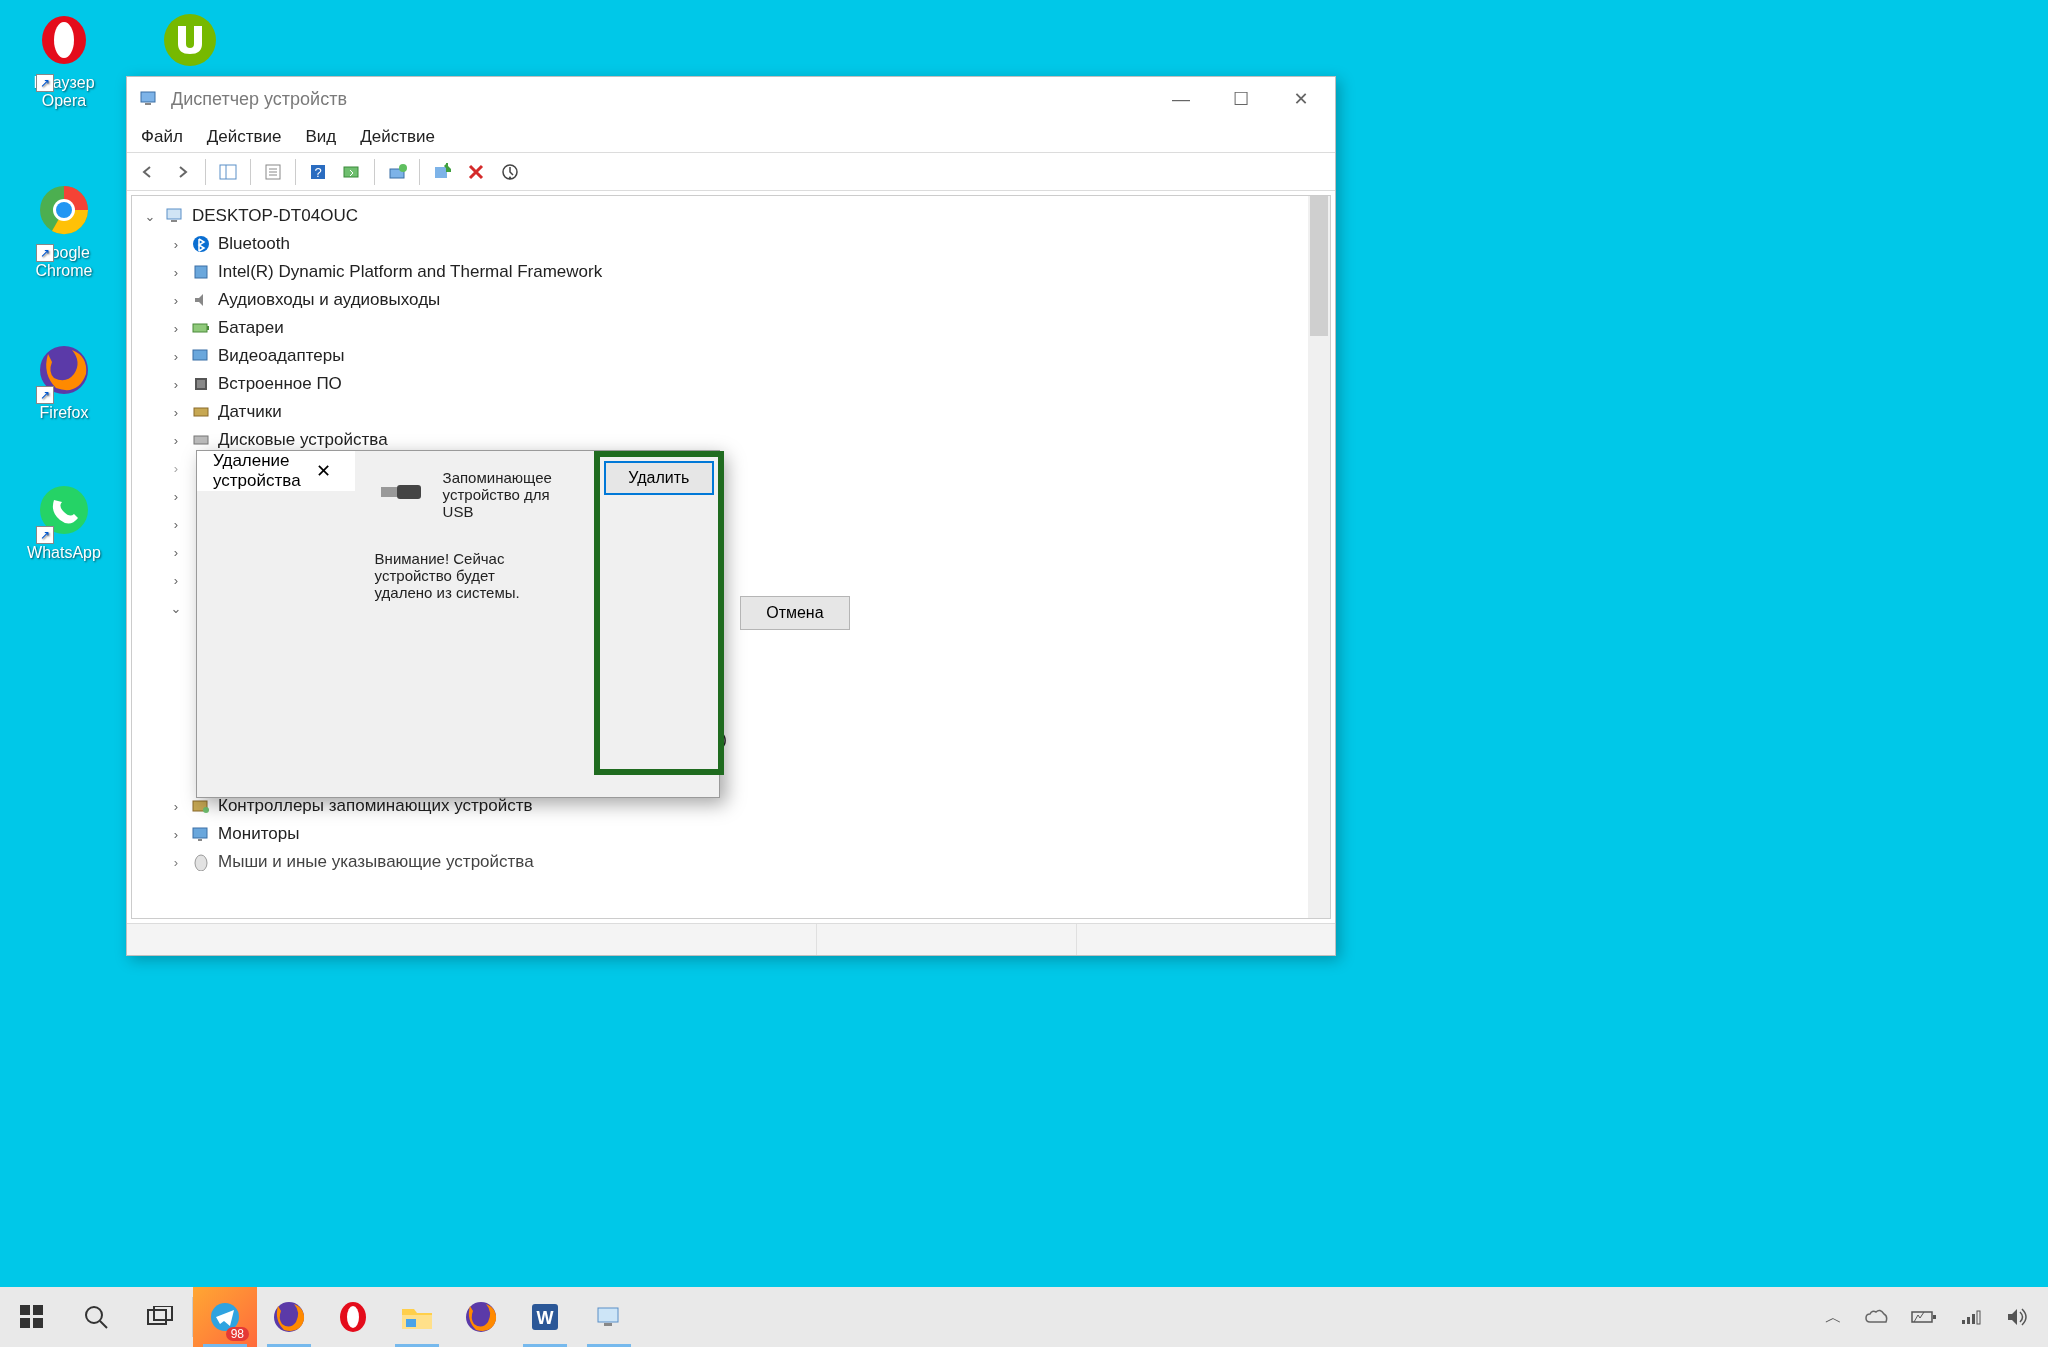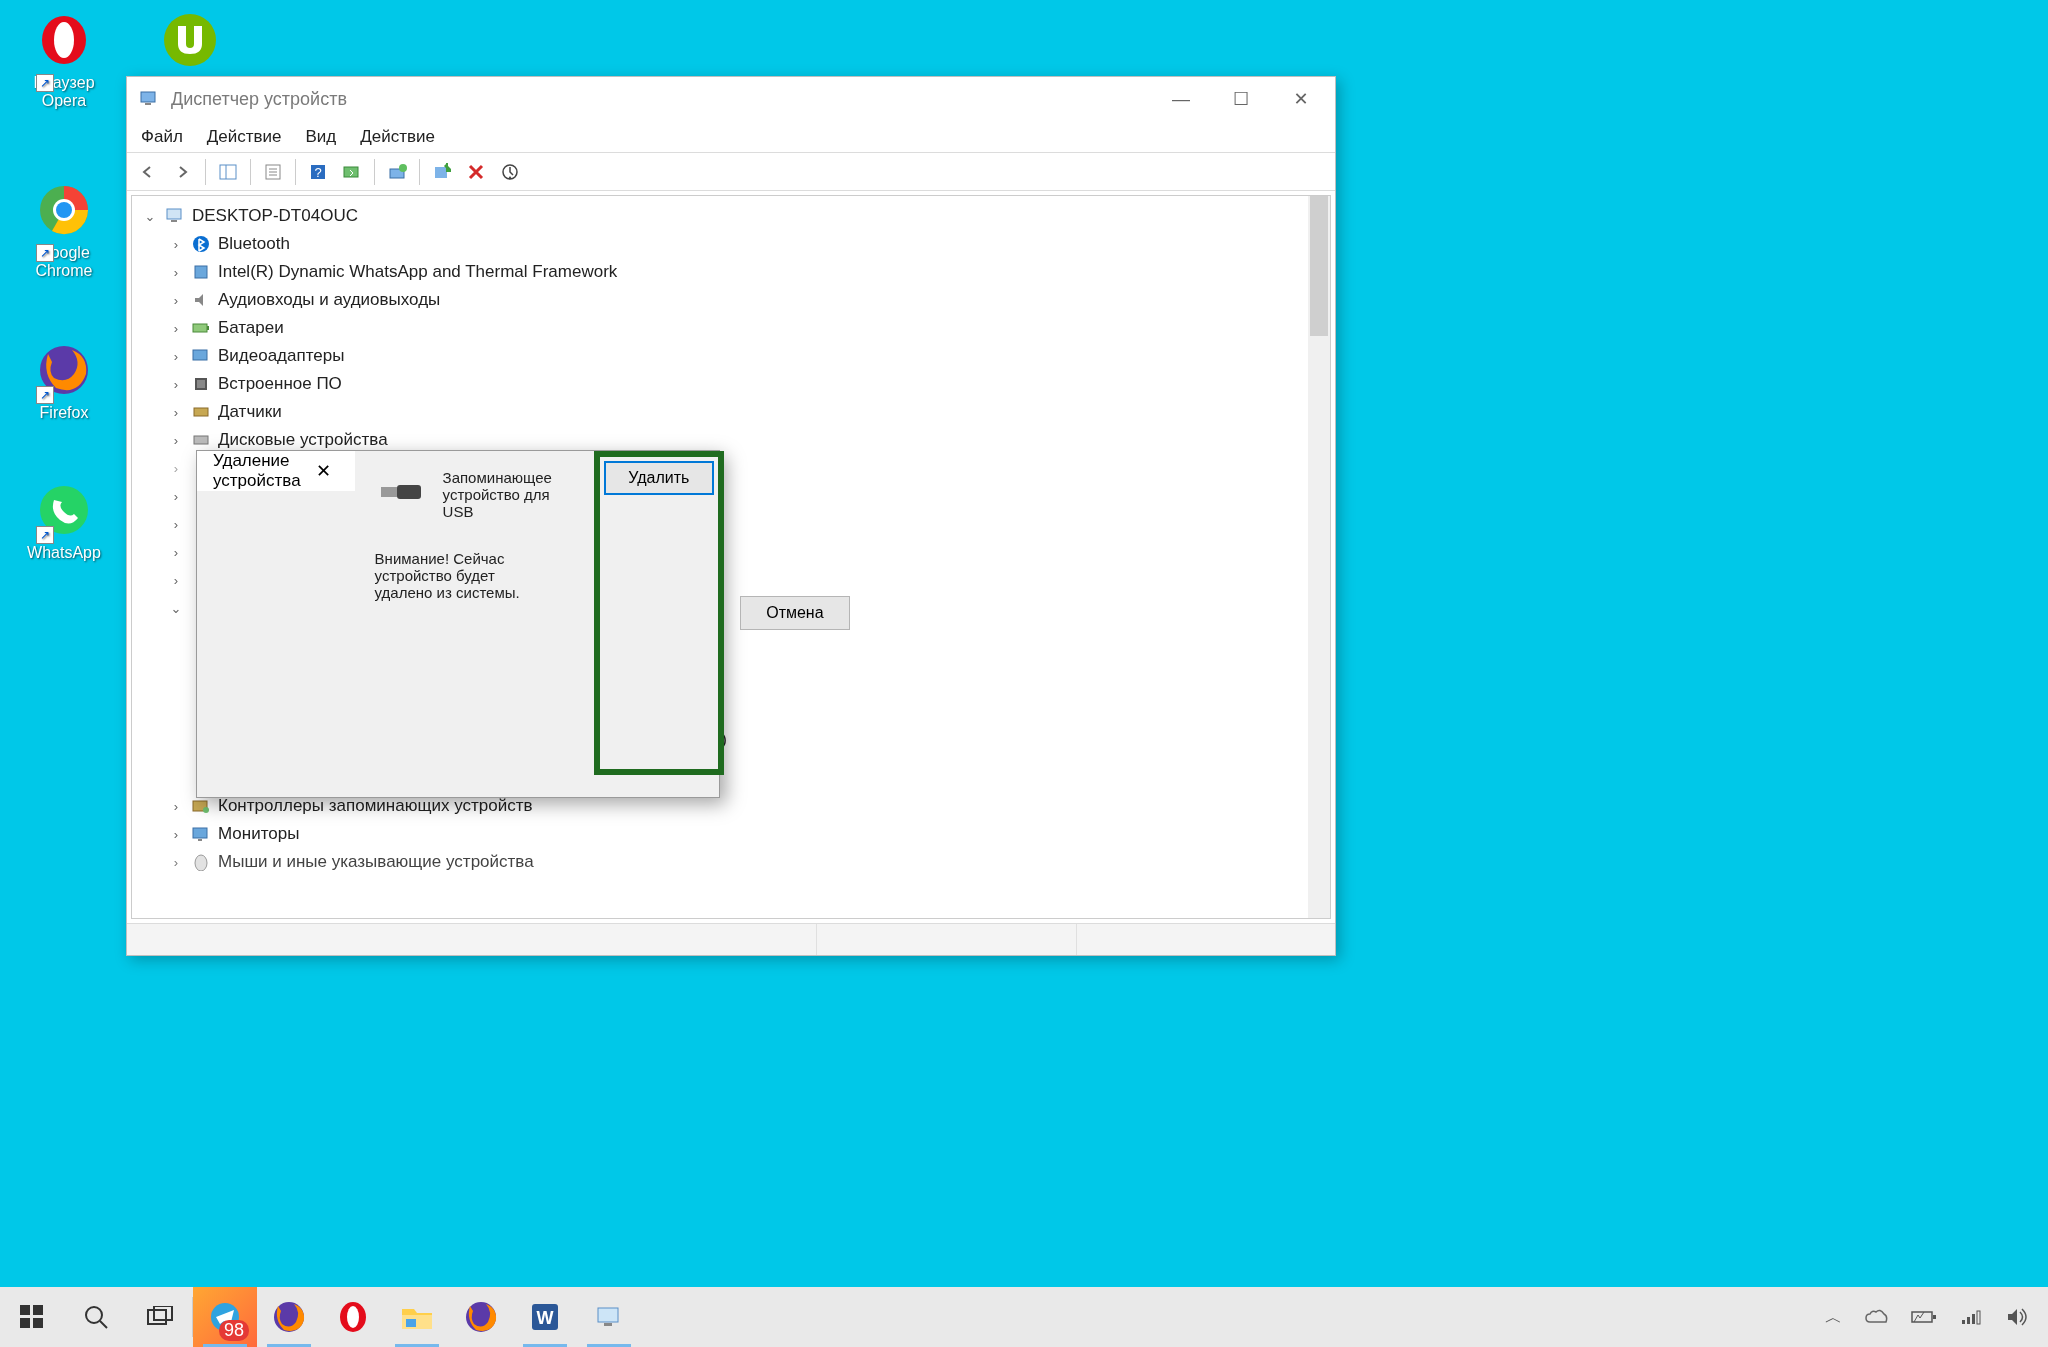--- a/index.html
+++ b/index.html
@@ -85,21 +85,21 @@
 .highlight-box { border:6px solid #1f6b1f; padding:4px; }
 .dialog .default-btn { border:2px solid #0078d7; background:#e6e6e6; }
 
 
 .taskbar { position:absolute; left:0; right:0; bottom:0; height:60px; background:#e9e9e9; display:flex; align-items:center; }
 .taskbar .tb-btn { width:64px; height:60px; display:flex; align-items:center; justify-content:center; position:relative; }
 .taskbar .tb-btn.active::after { content:""; position:absolute; left:10px; right:10px; bottom:0; height:3px; background:#76b9ed; }
 .taskbar .tb-sep { width:1px; height:40px; background:#ccc; }
 .taskbar .tray { margin-left:auto; display:flex; align-items:center; gap:22px; padding:0 18px; color:#555; }
 .tb-telegram { background:linear-gradient(135deg,#ffa733,#ff6a3c); }
-.tb-badge { position:absolute; bottom:6px; right:8px; background:#e53935; color:#fff; border-radius:10px; font-size:18px; padding:0 5px; }
+.tb-badge { position:absolute; bottom:6px; right:8px; background:#e53935; color:#fff; border-radius:10px; font-size:12px; padding:0 5px; }
 
 
 svg { display:block; }
 </style>
 </head>
 <body>
 
 <div class="desktop-icon" style="left:14px; top:10px;">
   <div class="ic">
     <svg width="52" height="52" viewBox="0 0 52 52">
@@ -273,21 +273,21 @@
           </span>
         <span>Bluetooth</span>
       </div>
       <div class="tree-row indent1">
         <span class="arrow">›</span>
         <span class="ticon">
             <svg width="18" height="18">
               <rect x="3" y="3" width="12" height="12" fill="#6aa7dc" stroke="#3a6fa5"></rect>
             </svg>
           </span>
-        <span>Intel(R) Dynamic WhatsApp and Thermal Framework</span>
+        <span>Intel(R) Dynamic Platform and Thermal Framework</span>
       </div>
       <div class="tree-row indent1">
         <span class="arrow">›</span>
         <span class="ticon">
             <svg width="18" height="18">
               <path d="M3 7 h4 l4 -4 v12 l-4 -4 h-4 z" fill="#888"></path>
             </svg>
           </span>
         <span>Аудиовходы и аудиовыходы</span>
       </div>

